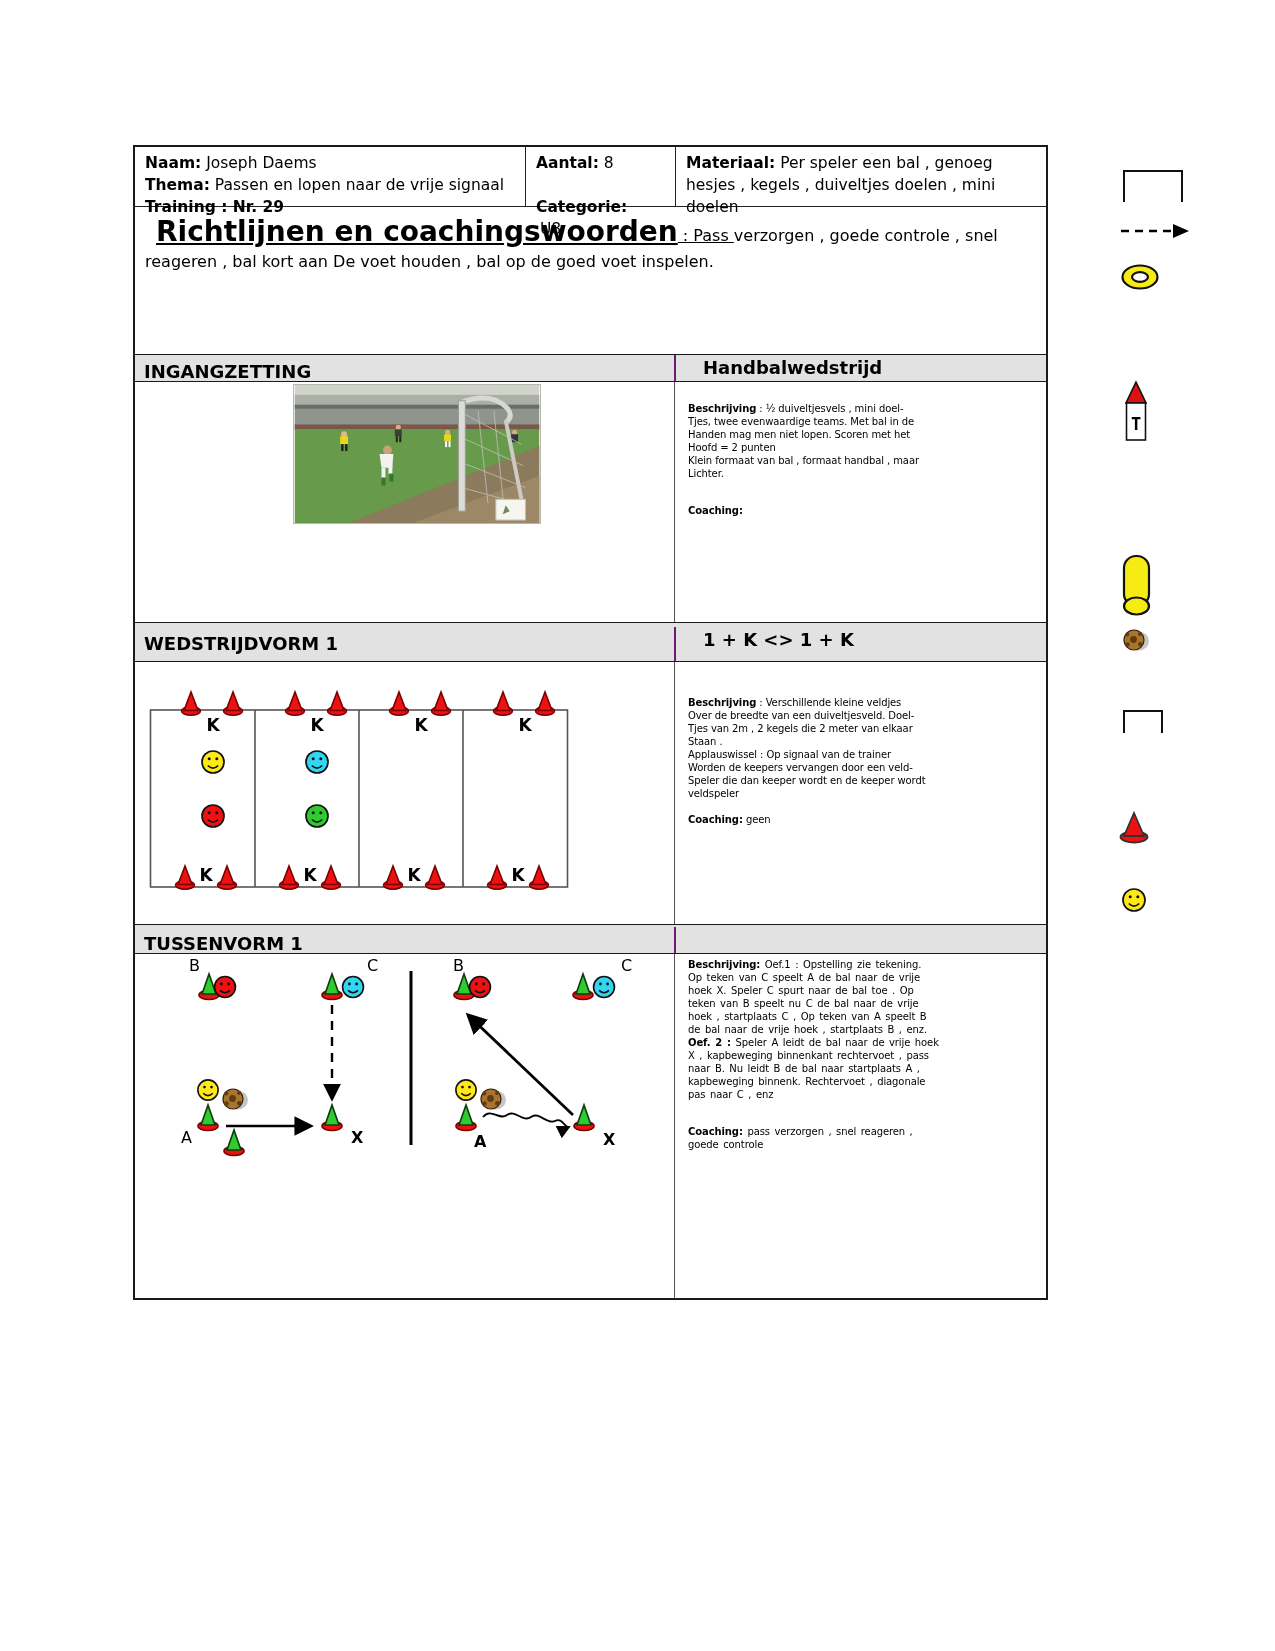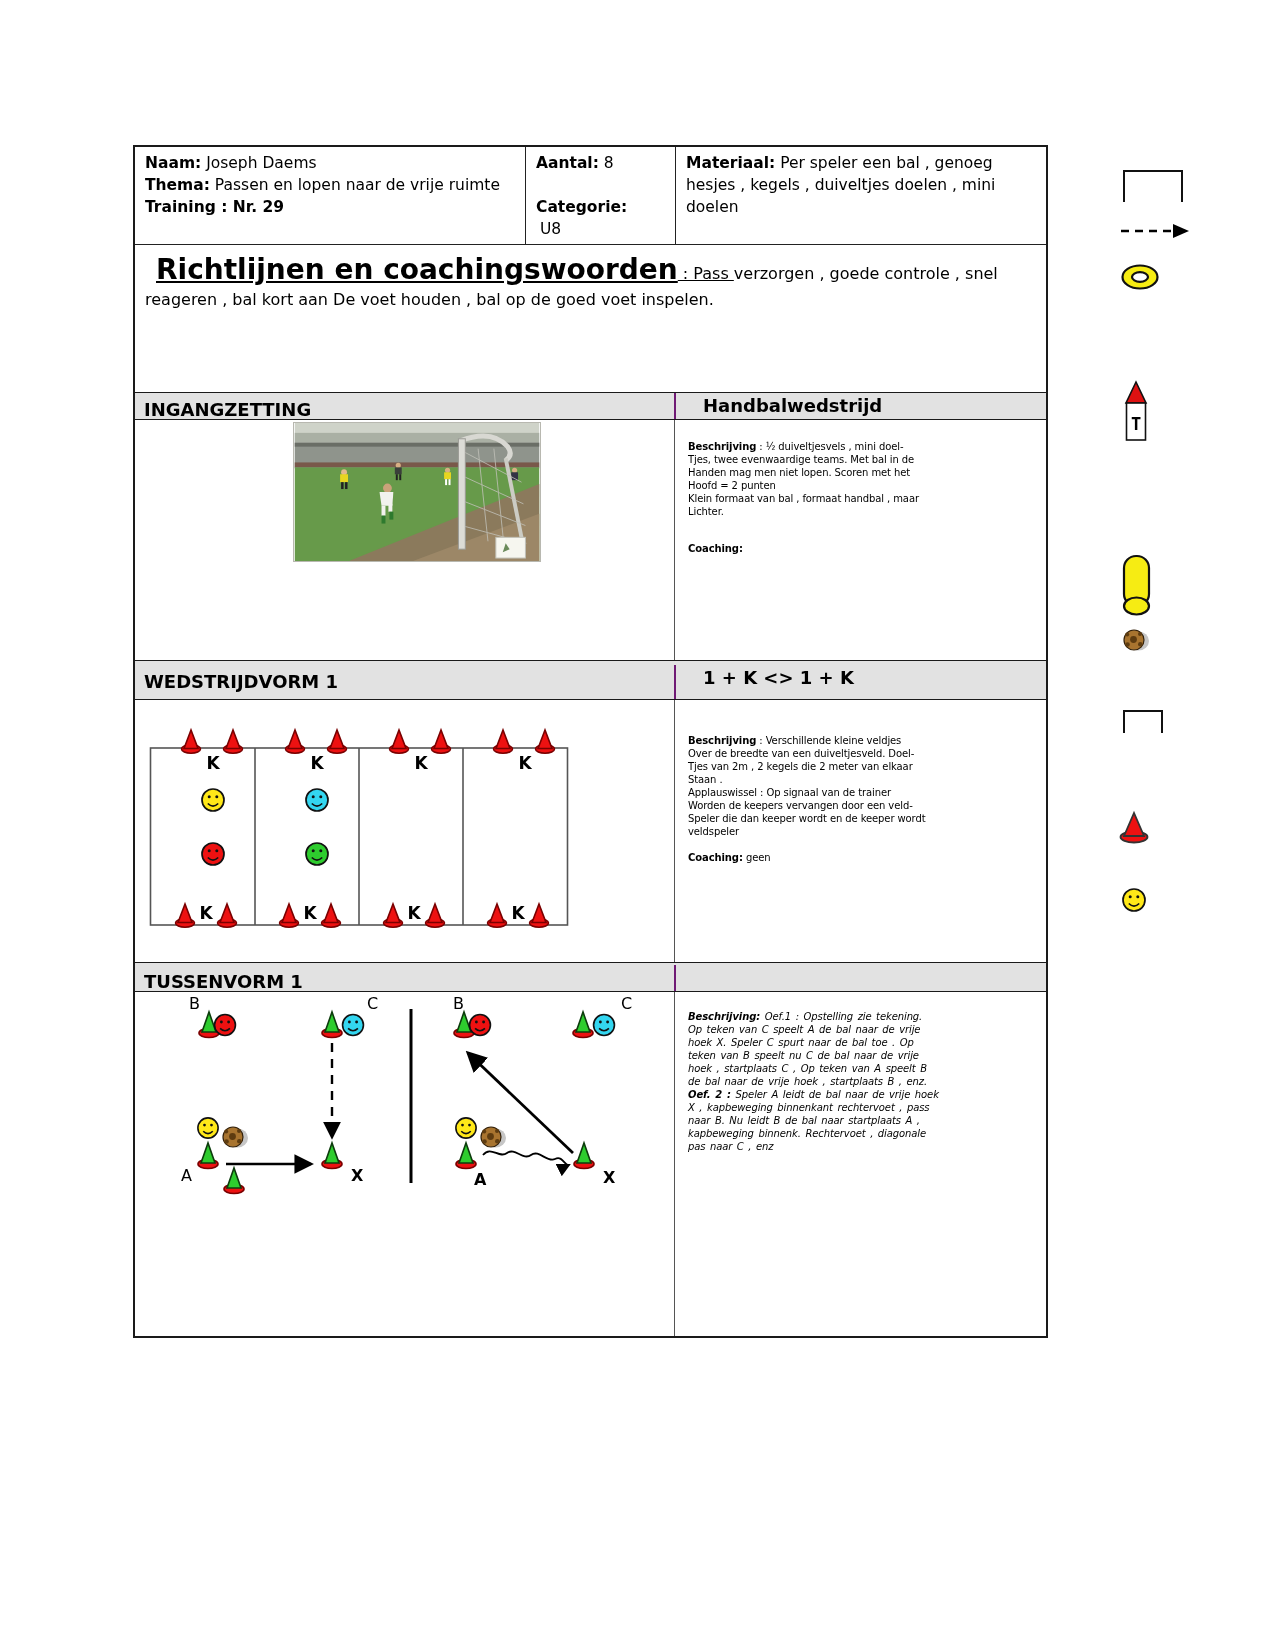--- a/index.html
+++ b/index.html
@@ -8,21 +8,21 @@
     position: relative; width: 1275px; height: 1651px; background: #fff;
     font-family: "DejaVu Sans", "Liberation Sans", sans-serif; color:#000; overflow:hidden;
   }
   .doc { position:absolute; left:133px; top:145px; width:915px; border:2px solid #1a1a1a; background:#fff; }
   .row { display:flex; width:100%; }
   .b { font-weight:bold; }
   .pl { white-space:pre-line; }
   .u { text-decoration:underline; }
 
   
-  .r1 { height:98px; border-bottom:1.5px solid #222; font-size:15.5px; line-height:1.42; }
+  .r1 { height:60px; border-bottom:1.5px solid #222; font-size:15.5px; line-height:1.42; }
   .r1 .cell { padding:5px 10px; }
   .c1 { width:390px; }
   .c2 { width:150px; border-left:1.5px solid #222; }
   .c3 { flex:1; border-left:1.5px solid #222; }
   .cat-u8 { padding-left:4px; }
 
   
   .r2 { height:147px; display:block; padding:6px 10px; font-size:16px; line-height:1.35; }
   .rl-head { font-size:28px; font-weight:bold;margin-left:11px; }
 
@@ -34,21 +34,21 @@
   .r5 { height:40px; padding-top:4px; }
   .r7 { height:30px; padding-top:2px; }
 
   
   .crow .cl { width:539px; position:relative; }
   .crow .cr { flex:1; border-left:1px solid #555; padding:20px 4px 0 13px; font-size:10px; line-height:1.3; letter-spacing:-0.1px; }
   .r4 { height:240px; }
   .r6 { height:262px; }
   .r6 .cr { padding-top:34px; }
   .r8 { height:344px; }
-  .r8 .cr { padding-top:18px; word-spacing:1.5px;font-style:italic; }
+  .r8 .cr { padding-top:4px; word-spacing:1.5px; }
   .coach { margin-top:24px; }
   .coach6 { margin-top:13px; }
   .photo-wrap { position:absolute; left:158px; top:2px; }
   .svg1 { margin:20px 0 0 14px; display:block; }
   .svg2 { margin:1px 0 0 36px; display:block; }
 
   
   .micon { position:absolute; }
   .goal-frame { border:2px solid #111; border-bottom:none; }
 </style>
@@ -86,21 +86,21 @@
         <circle cx="-6.8" cy="-5.5" r="2" fill="#5e3c10" stroke="none"></circle>
       </g>
     </defs>
   </svg>
 
   <div class="doc">
 
     <div class="row r1">
       <div class="cell c1">
         <div><span class="b">Naam:</span><span> Joseph Daems</span></div>
-        <div><span class="b">Thema:</span><span> Passen en lopen naar de vrije ruimte</span></div>
+        <div><span class="b">Thema:</span><span> Passen en lopen naar de vrije signaal</span></div>
         <div class="b">Training : Nr. 29</div>
       </div>
       <div class="cell c2">
         <div><span class="b">Aantal:</span><span> 8</span></div>
         <div style="height:22px"></div>
         <div class="b">Categorie:</div>
         <div class="cat-u8">U8</div>
       </div>
       <div class="cell c3">
         <div><span class="b">Materiaal:</span><span> Per speler een bal , genoeg hesjes , kegels , duiveltjes doelen , mini doelen</span></div>
@@ -302,20 +302,22 @@
 Op teken van C speelt A de bal naar de vrije
 hoek X. Speler C spurt naar de bal toe . Op
 teken van B speelt nu C de bal naar de vrije
 hoek , startplaats C , Op teken van A speelt B
 de bal naar de vrije hoek , startplaats B , enz.</span></p>
         <p><span class="b">Oef. 2 :</span><span class="pl"> Speler A leidt de bal naar de vrije hoek
 X , kapbeweging binnenkant rechtervoet , pass
 naar B. Nu leidt B de bal naar startplaats A ,
 kapbeweging binnenk. Rechtervoet , diagonale
 pas naar C , enz</span></p>
+        <p class="coach"><span class="b">Coaching:</span><span class="pl">  pass verzorgen , snel reageren ,
+goede controle</span></p>
       </div>
     </div>
 
   </div>
 
   <div class="micon goal-frame" style="left:1123px; top:170px; width:60px; height:32px;"></div>
 
   <svg class="micon" style="left:1118px; top:222px;" width="74" height="18">
     <line x1="3" y1="9" x2="55" y2="9" stroke="#000" stroke-width="2.6" stroke-dasharray="8 6"></line>
     <polygon points="55,2 71,9 55,16" fill="#000"></polygon>

